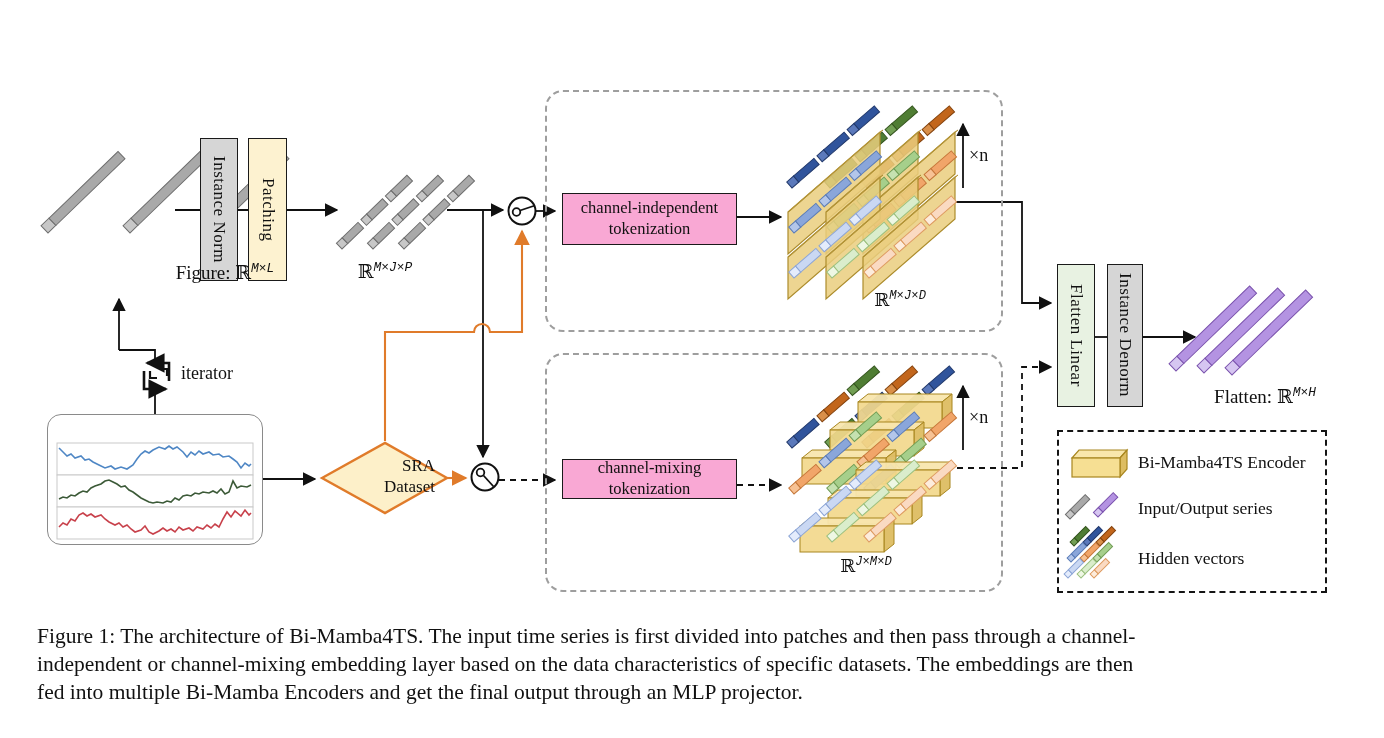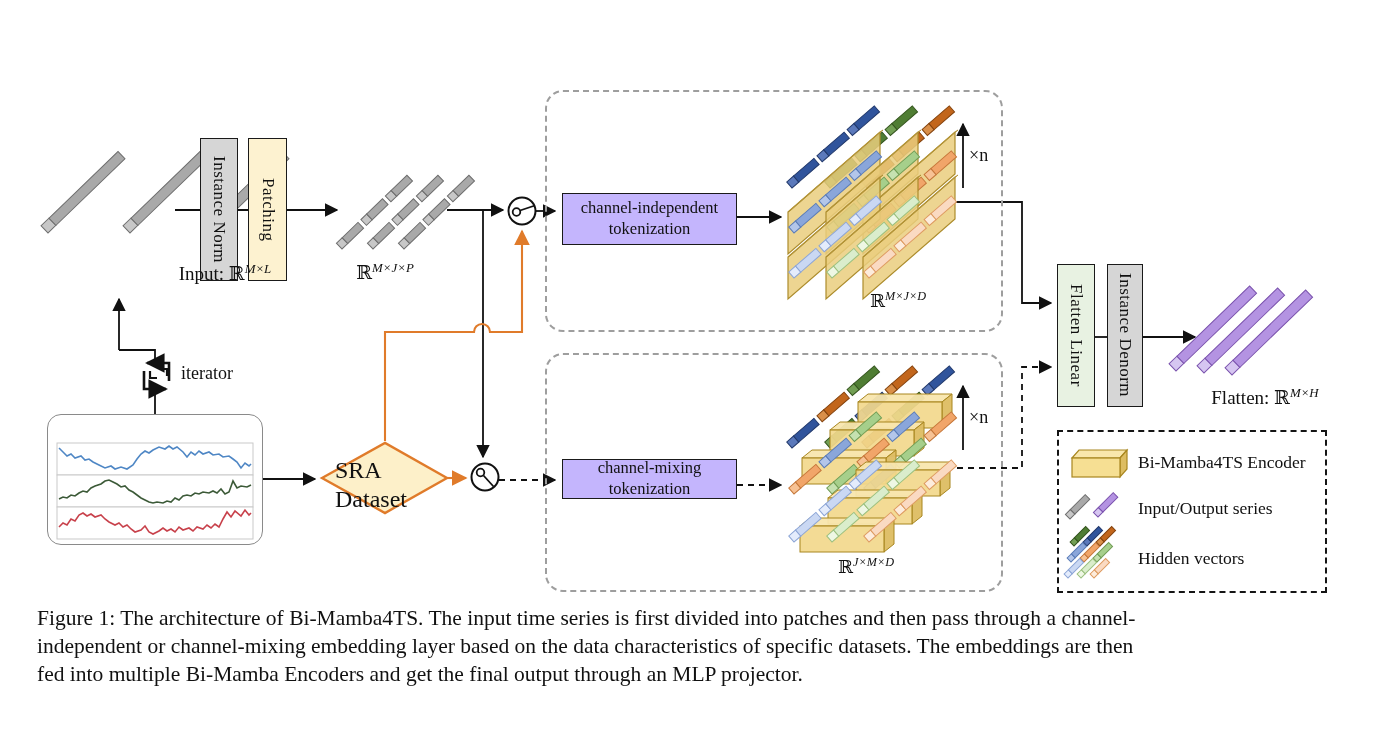--- a/index.html
+++ b/index.html
@@ -1,34 +1,34 @@
 <!DOCTYPE html>
 <html><head>
 <meta charset="utf-8">
 <style>
   html,body{margin:0;padding:0;background:#ffffff;}
   #fig{position:relative;width:1384px;height:738px;background:#fff;overflow:hidden;
        font-family:"Liberation Serif","DejaVu Serif",serif;color:#111;}
   #geo{position:absolute;left:0;top:0;}
   .lbl{position:absolute;text-align:center;font-size:19px;white-space:nowrap;}
-  .lbl sup{font-style:italic;font-size:0.68em;}
+  .lbl sup{font-style:italic;font-size:0.68em;font-family:Liberation Mono, monospace;}
   .rset{font-family:"DejaVu Serif","DejaVu Sans",serif;}
   .vbox{position:absolute;border:1.7px solid #1a1a1a;display:flex;align-items:center;justify-content:center;box-sizing:border-box;}
   .vtext{writing-mode:vertical-rl;font-size:17px;white-space:nowrap;letter-spacing:.5px;}
-  .hbox{position:absolute;border:1.7px solid #1a1a1a;background:#c4b5fd;display:flex;flex-direction:column;
+  .hbox{position:absolute;border:1.7px solid #1a1a1a;background:#f9a8d4;display:flex;flex-direction:column;
         align-items:center;justify-content:center;font-size:16.5px;line-height:1.25;box-sizing:border-box;}
   .dashbox{position:absolute;border:2px dashed #9e9e9e;border-radius:18px;box-sizing:border-box;}
   .legendbox{position:absolute;border:2.5px dashed #141414;box-sizing:border-box;background:transparent;}
   .legendlabel{position:absolute;font-size:17.5px;white-space:nowrap;}
   .tsbox{position:absolute;border:1.7px solid #8a8a8a;border-radius:14px;box-sizing:border-box;background:#fff;}
   .tstitle{position:absolute;font-size:16.5px;text-align:center;white-space:nowrap;}
-  .sra{position:absolute;text-align:left;font-size:24px;line-height:1.22;}
+  .sra{position:absolute;text-align:right;font-size:17px;line-height:1.22;}
   .xn{position:absolute;font-size:18px;white-space:nowrap;}
   .small{font-size:18px;}
-  #caption{position:absolute;left:37px;top:604px;width:1330px;font-size:21.5px;line-height:28px;}
+  #caption{position:absolute;left:37px;top:622px;width:1330px;font-size:21.5px;line-height:28px;}
   .capline{white-space:nowrap;}
 </style>
 </head>
 <body>
 
 <div id="fig">
 
   <svg id="geo" width="1384" height="620" viewBox="0 0 1384 620">
     <defs>
       <marker id="mA" viewBox="0 0 10 10" refX="9" refY="5" markerWidth="7.5" markerHeight="7.5" orient="auto-start-reverse">
@@ -414,21 +414,21 @@
   </div>
 
   <div class="sra" style="left:335px;top:456px;width:100px;">
     <div>SRA</div>
     <div>Dataset</div>
   </div>
 
   <div class="tsbox" style="left:47px;top:414px;width:216px;height:131px;background:transparent;"></div>
 
   <div class="lbl" style="left:120px;top:261px;width:210px;">
-    <span>Input: </span><span class="rset">ℝ</span><sup>M×L</sup>
+    <span>Figure: </span><span class="rset">ℝ</span><sup>M×L</sup>
   </div>
   <div class="lbl" style="left:330px;top:260px;width:110px;">
     <span class="rset">ℝ</span><sup>M×J×P</sup>
   </div>
   <div class="lbl small" style="left:806px;top:289px;width:120px;text-align:right;">
     <span class="rset">ℝ</span><sup>M×J×D</sup>
   </div>
   <div class="lbl small" style="left:806px;top:555px;width:120px;">
     <span class="rset">ℝ</span><sup>J×M×D</sup>
   </div>

